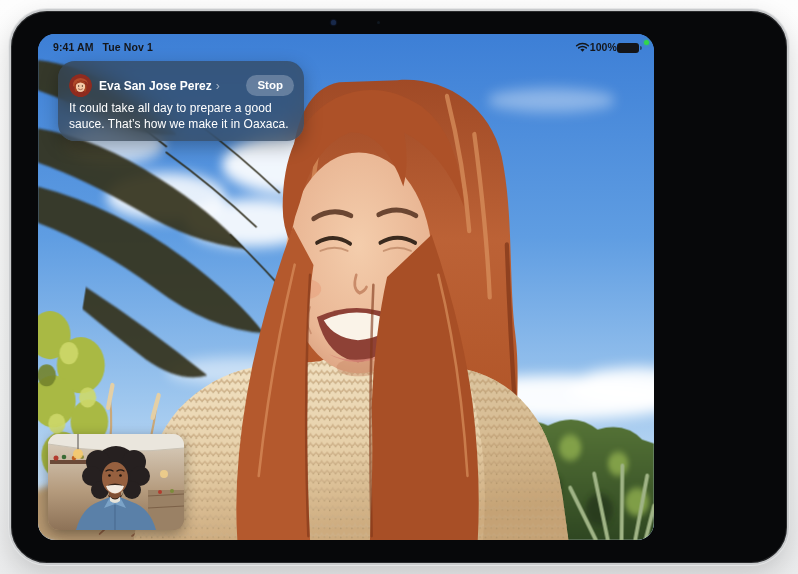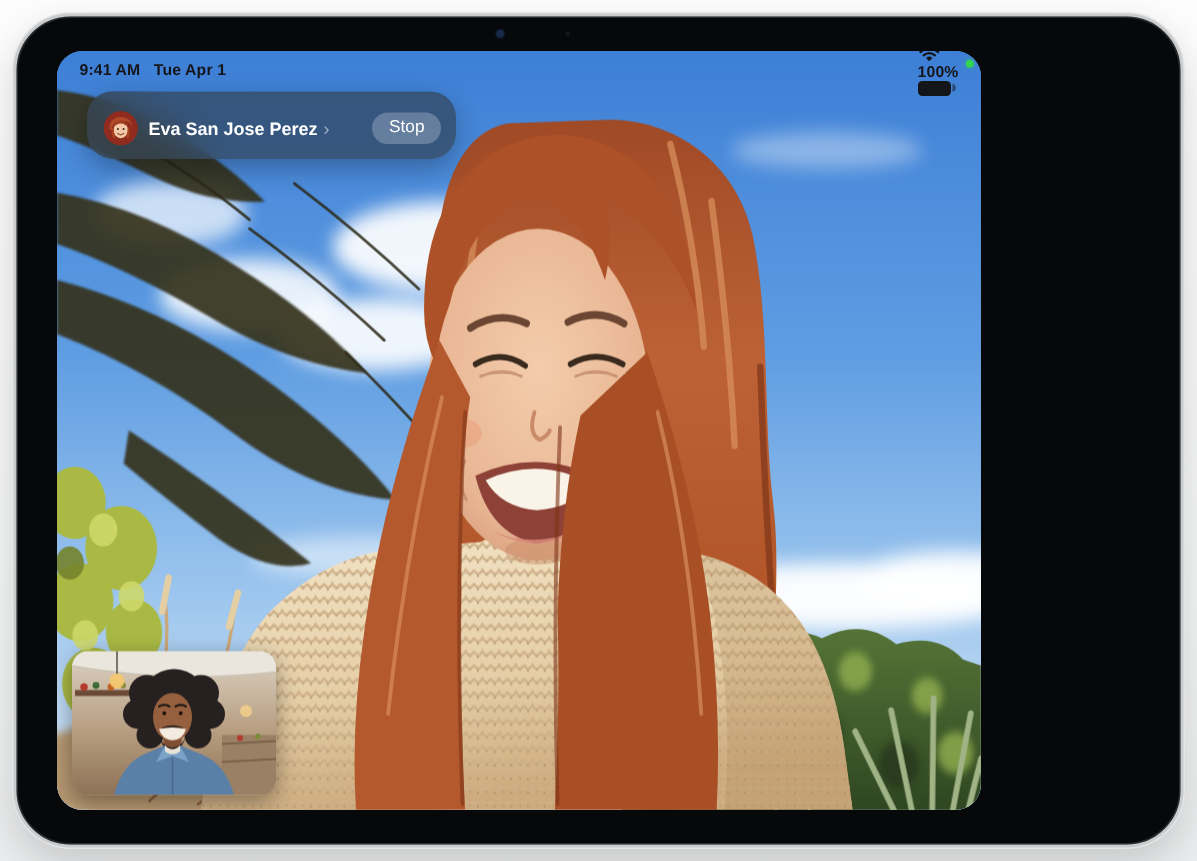--- a/index.html
+++ b/index.html
@@ -28,40 +28,40 @@
   }
   .scene{position:absolute;inset:0;width:100%;height:100%;display:block;}
 
   
   .statusbar{
     position:absolute;top:0;left:0;right:0;height:22px;
     display:flex;justify-content:space-between;align-items:center;
     padding:2px 15px 0 15px;font-size:10.5px;font-weight:700;color:#15161a;letter-spacing:.1px;
   }
   .sb-left{display:flex;gap:9px;}
-  .sb-right{display:flex;align-items:flex-start;gap:0;flex-direction:column;}
+  .sb-right{display:flex;align-items:flex-end;gap:0;}
   .batt{width:22px;height:10px;background:#141518;border-radius:3px;position:relative;display:inline-block;}
   .batt::after{content:"";position:absolute;right:-3px;top:2.6px;width:2px;height:4.6px;background:#141518;border-radius:0 2px 2px 0;opacity:.55;}
   .camdot{position:absolute;top:6px;right:5px;width:5px;height:5px;border-radius:50%;background:#32d74b;box-shadow:0 0 3px rgba(50,215,75,.8);}
 
   
   .banner{
     position:absolute;left:20px;top:27px;width:246px;box-sizing:border-box;
     padding:13px 10px 9px 11px;border-radius:17px;color:#fff;
     background:rgba(55,69,83,.74);
     backdrop-filter:blur(12px) saturate(140%);-webkit-backdrop-filter:blur(12px) saturate(140%);
     box-shadow:0 6px 18px rgba(0,0,0,.28);
   }
   .b-row1{display:flex;align-items:center;gap:7px;}
   .avatar{width:23px;height:23px;border-radius:50%;overflow:hidden;flex:none;display:block;}
   .avatar svg{display:block;}
   .b-name{flex:1;font-size:12px;font-weight:700;white-space:nowrap;}
   .chev{color:rgba(255,255,255,.55);font-weight:400;margin-left:4px;}
   .stop{
-    font-family:inherit;font-size:11.5px;font-weight:400;color:#fff;
+    font-family:inherit;font-size:11.5px;font-weight:700;color:#fff;
     background:rgba(255,255,255,.24);border:none;border-radius:13px;
     padding:3.5px 11px;cursor:pointer;line-height:1.2;text-align:center;
   }
   .b-row2{display:flex;align-items:center;gap:4px;margin-top:6px;font-size:9.5px;color:rgba(255,255,255,.58);}
   .b-row2 svg{flex:none;}
   .b-msg{margin-top:3px;font-size:12px;line-height:16px;letter-spacing:.05px;}
 
   
   .pip{
     position:absolute;left:10px;bottom:10px;width:136px;height:96px;
@@ -271,21 +271,21 @@
         </g>
         <g stroke="#7e3518" stroke-width="3" fill="none" opacity=".6" stroke-linecap="round">
           <path d="M318 240 Q310 360 316 500"></path>
             <path d="M392 250 Q386 370 390 500"></path>
         </g>
       </svg>
 
       <div class="statusbar">
         <div class="sb-left">
           <span>9:41 AM</span>
-          <span>Tue Apr 1</span>
+          <span>Tue Nov 1</span>
         </div>
         <div class="sb-right">
           <svg width="15" height="11" viewBox="0 0 15 11">
             <path d="M7.5 9.8 L5.4 7.6 Q6.4 6.7 7.5 6.7 Q8.6 6.7 9.6 7.6 Z" fill="#14161a"></path>
             <path d="M3.7 5.9 Q5.4 4.4 7.5 4.4 Q9.6 4.4 11.3 5.9" stroke="#14161a" stroke-width="1.5" fill="none" stroke-linecap="round"></path>
             <path d="M1.6 3.7 Q4.2 1.5 7.5 1.5 Q10.8 1.5 13.4 3.7" stroke="#14161a" stroke-width="1.5" fill="none" stroke-linecap="round"></path>
           </svg>
           <span>100%</span>
           <span class="batt"></span>
         </div>
@@ -305,20 +305,21 @@
               <circle cx="9.6" cy="12" r=".7" fill="#402b1e"></circle>
                 <circle cx="13.4" cy="12" r=".7" fill="#402b1e"></circle>
               <path d="M9.5 15 Q11.5 16.6 13.5 15" stroke="#9c5b44" stroke-width=".9" fill="none" stroke-linecap="round"></path>
             </svg>
           </span>
           <span class="b-name">
             <span>Eva San Jose Perez</span><span class="chev">›</span>
           </span>
           <button class="stop">Stop</button>
         </div>
+        <div class="b-msg">It could take all day to prepare a good sauce. That’s how we make it in Oaxaca.</div>
       </div>
 
       <div class="pip">
         <svg viewBox="0 0 136 96" preserveAspectRatio="none">
           <defs>
             <linearGradient id="pipbg" x1="0" y1="0" x2="0" y2="1">
               <stop offset="0" stop-color="#ddd3c4"></stop>
                 <stop offset=".6" stop-color="#b49a7c"></stop>
                 <stop offset="1" stop-color="#8d7257"></stop>
             </linearGradient>

